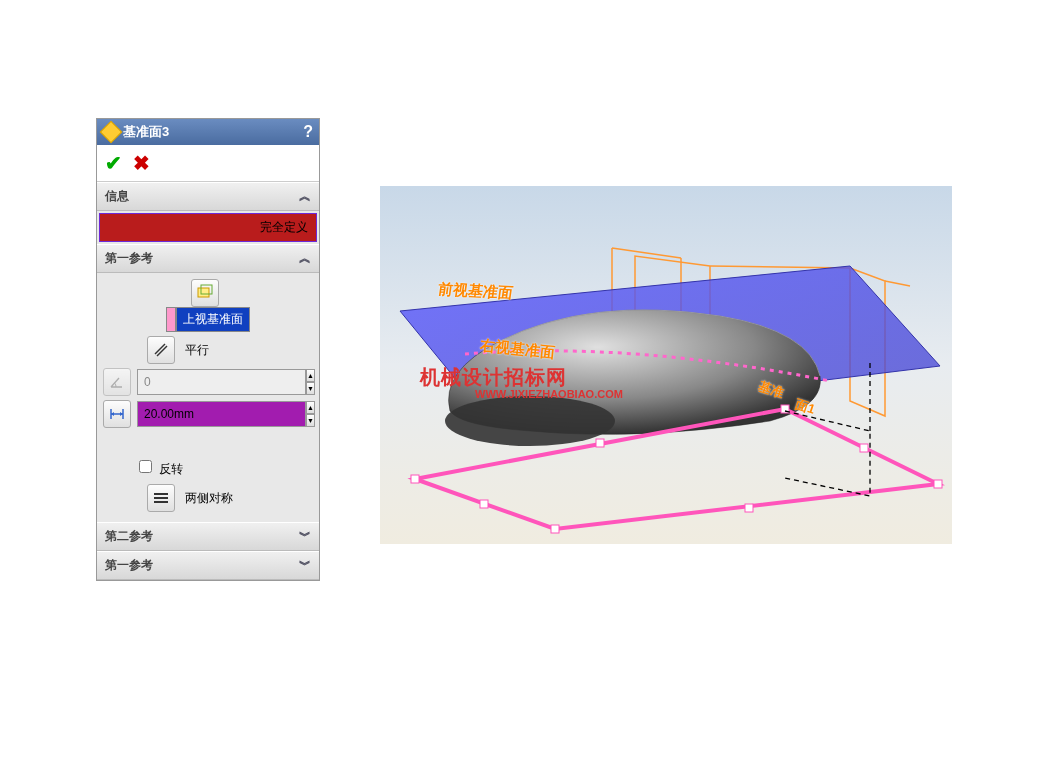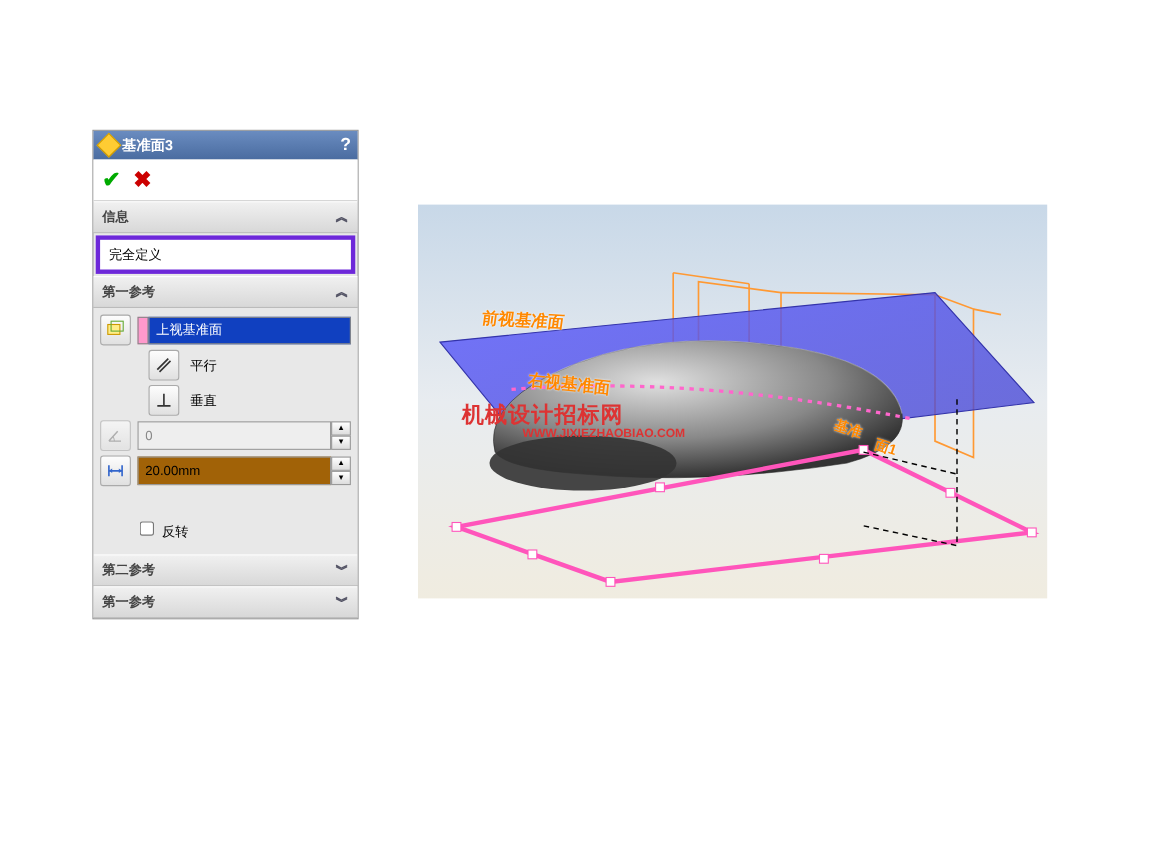--- a/index.html
+++ b/index.html
@@ -1,47 +1,47 @@
 <!DOCTYPE html>
 <html><head>
 <meta charset="utf-8">
 <style>
   * { box-sizing: border-box; margin: 0; padding: 0; }
   body { width: 1046px; height: 767px; background: #fff; font-family: "Microsoft YaHei", Arial, sans-serif; font-size: 12px; position: relative; }
   
-  .panel { position: absolute; left: 84px; top: 118px; width: 242px; border: 1px solid #999; background: #e8e8e8; }
+  .panel { position: absolute; left: 96px; top: 118px; width: 224px; border: 1px solid #999; background: #e8e8e8; }
   
   .title-bar { background: linear-gradient(to bottom, #6a8cc0 0%, #4a6ca0 100%); color: #fff; padding: 4px 6px; display: flex; align-items: center; font-weight: bold; font-size: 13px; }
   .title-bar .icon { width: 16px; height: 16px; margin-right: 4px; background: #ffcc33; border: 1px solid #cc9900; transform: rotate(45deg); display: inline-block; }
   .title-bar .help { margin-left: auto; font-size: 16px; font-weight: bold; cursor: pointer; }
   
   .action-bar { background: #fff; padding: 6px 8px; border-bottom: 1px solid #ccc; }
   .action-bar .ok { color: #00aa00; font-size: 20px; font-weight: bold; margin-right: 8px; cursor: pointer; }
   .action-bar .cancel { color: #cc0000; font-size: 20px; font-weight: bold; cursor: pointer; }
   
   .section-header { background: linear-gradient(to bottom, #f0f0f0, #d8d8d8); padding: 5px 8px; border-top: 1px solid #fff; border-bottom: 1px solid #bbb; display: flex; align-items: center; font-weight: bold; color: #444; cursor: pointer; }
   .section-header .chev { margin-left: auto; font-size: 12px; color: #556; }
   
-  .status-banner { background: #ffffff; padding: 5px 8px; border: 4px solid #6d28d9; margin: 2px; }
+  .status-banner { background: #b91c1c; padding: 5px 8px; border: 1px solid #6d28d9; margin: 2px; text-align: right; }
   
   .section-body { background: #e8e8e8; padding: 6px; }
   
-  .ref-row { display: flex; align-items: center; margin-bottom: 4px; }
+  .ref-row { display: flex; align-items: center; margin-bottom: 4px; flex-direction: column; }
   .icon-btn { width: 28px; height: 28px; background: linear-gradient(to bottom, #fdfdfd, #e0e0e0); border: 1px solid #aaa; border-radius: 3px; display: flex; align-items: center; justify-content: center; margin-right: 6px; cursor: pointer; flex-shrink: 0; }
   .icon-btn.disabled { opacity: 0.6; }
   
   .ref-select { flex: 1; display: flex; }
   .ref-select .pink { width: 10px; background: #ff99cc; border: 1px solid #888; }
   .ref-select .value { flex: 1; background: #1040c0; color: #fff; padding: 3px 6px; border: 1px solid #888; }
   
   .opt-row { display: flex; align-items: center; margin-bottom: 4px; padding-left: 44px; }
   .opt-row .label { padding-left: 4px; }
   
   .num-row { display: flex; align-items: center; margin-bottom: 4px; }
-  .num-input { flex: 1; height: 26px; border: 1px solid #999; background: #a16207; padding: 0 6px; font-size: 12px; }
+  .num-input { flex: 1; height: 26px; border: 1px solid #999; background: #a21caf; padding: 0 6px; font-size: 12px; }
   .num-input:disabled { background: #eee; color: #888; }
   .spinner { width: 18px; display: flex; flex-direction: column; }
   .spinner button { height: 13px; font-size: 7px; line-height: 5px; border: 1px solid #999; background: linear-gradient(to bottom, #fff, #ddd); cursor: pointer; padding: 0; }
   
   .check-row { padding-left: 36px; margin-bottom: 6px; margin-top: 32px; }
   .check-row input { margin-right: 4px; }
   
   
   .viewport { position: absolute; left: 380px; top: 186px; width: 572px; height: 358px; background: linear-gradient(to bottom, #c8d8e8 0%, #e8ecf0 50%, #f0ece0 100%); overflow: hidden; }
   .watermark { position: absolute; color: #cc4444; font-size: 13px; font-weight: bold; z-index: 40; }
@@ -96,29 +96,20 @@
     <div class="opt-row">
       <div class="icon-btn">
         <svg width="18" height="18" viewBox="0 0 18 18">
             <line x1="3" y1="13" x2="13" y2="3" stroke="#333" stroke-width="1.5"></line>
             <line x1="5" y1="15" x2="15" y2="5" stroke="#333" stroke-width="1.5"></line>
           </svg>
       </div>
       <span class="label">平行</span>
     </div>
 
-    <div class="opt-row">
-      <div class="icon-btn">
-        <svg width="18" height="18" viewBox="0 0 18 18">
-            <line x1="9" y1="3" x2="9" y2="14" stroke="#333" stroke-width="1.5"></line>
-            <line x1="3" y1="14" x2="15" y2="14" stroke="#333" stroke-width="1.5"></line>
-          </svg>
-      </div>
-      <span class="label">垂直</span>
-    </div>
 
 
     <div class="num-row">
       <div class="icon-btn disabled">
         <svg width="18" height="18" viewBox="0 0 18 18">
             <path d="M3 14 L14 14 M3 14 L11 5" stroke="#888" fill="none" stroke-width="1.3"></path>
             <path d="M8 14 A5 5 0 0 0 6.5 10" stroke="#888" fill="none"></path>
           </svg>
       </div>
       <input class="num-input" disabled="" value="0" style="">
@@ -143,20 +134,30 @@
         <button>▲</button>
         <button>▼</button>
       </div>
     </div>
 
     <div class="check-row">
       <input type="checkbox" style="">
       <span>反转</span>
     </div>
 
+    <div class="opt-row">
+      <div class="icon-btn">
+        <svg width="18" height="18" viewBox="0 0 18 18">
+            <line x1="2" y1="5" x2="16" y2="5" stroke="#333" stroke-width="2"></line>
+            <line x1="2" y1="9" x2="16" y2="9" stroke="#333" stroke-width="2"></line>
+            <line x1="2" y1="13" x2="16" y2="13" stroke="#333" stroke-width="2"></line>
+          </svg>
+      </div>
+      <span class="label">两侧对称</span>
+    </div>
 
   </div>
 
   <div class="section-header">
     <span>第二参考</span>
     <span class="chev">︾</span>
   </div>
 
   <div class="section-header">
     <span>第一参考</span>

